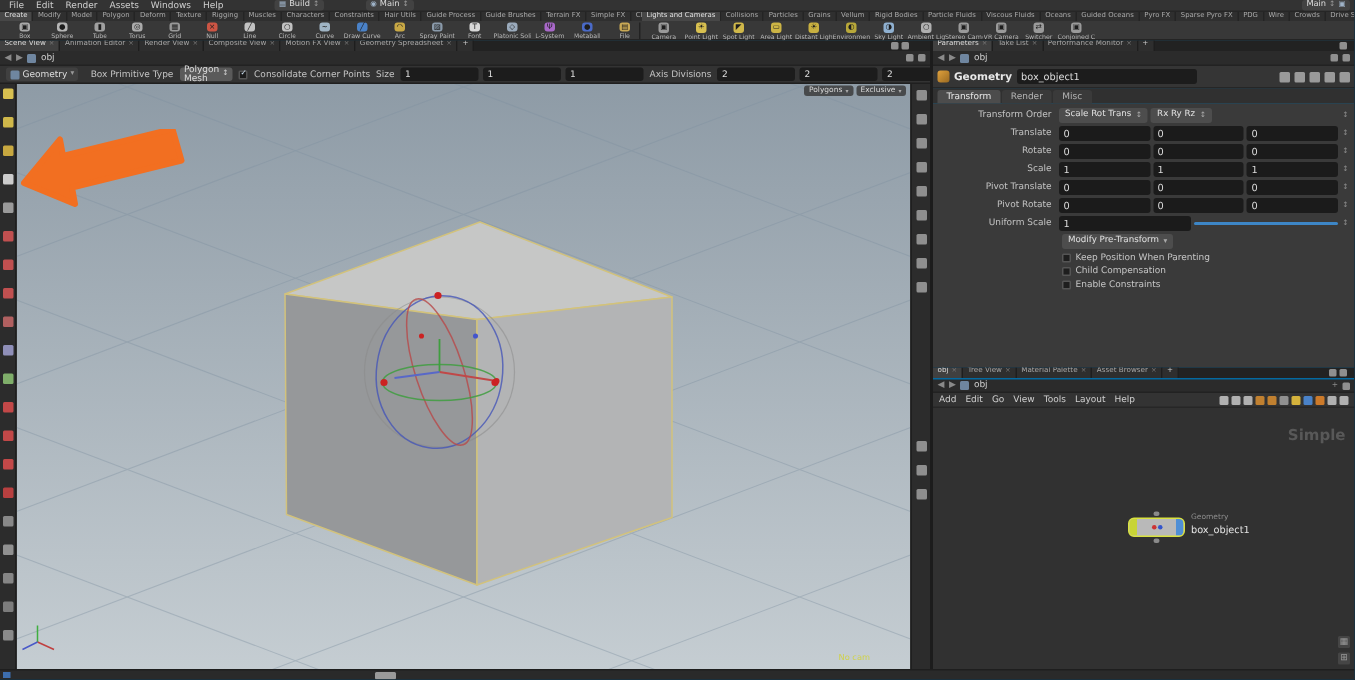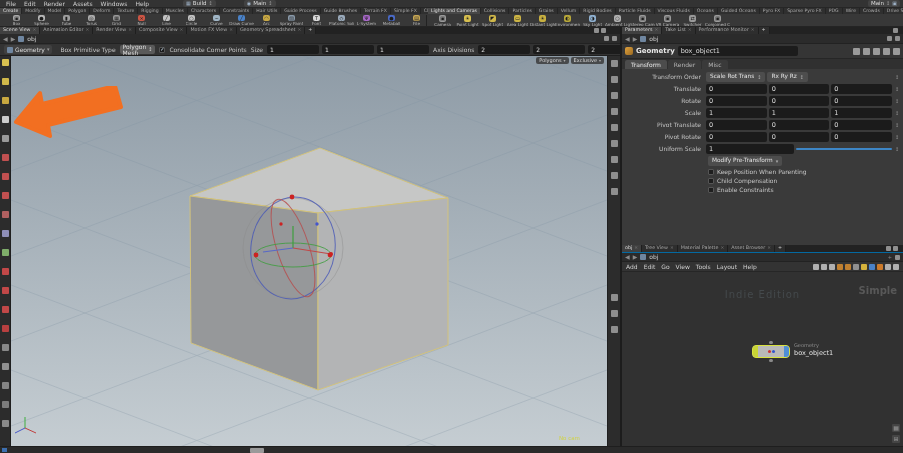--- a/index.html
+++ b/index.html
@@ -662,21 +662,20 @@
         <span class="neticon" style="background: rgb(144, 144, 144);"></span>
         <span class="neticon" style="background: rgb(212, 178, 60);"></span>
         <span class="neticon" style="background: rgb(74, 130, 200);"></span>
         <span class="neticon" style="background: rgb(204, 122, 42);"></span>
         <span class="neticon" style="background: rgb(176, 176, 176);"></span>
         <span class="neticon" style="background: rgb(176, 176, 176);"></span>
       </span>
   </div>
 
   <div id="net-canvas" class="abs">
-    <div id="watermark">Indie Edition</div>
     <div id="net-context">Simple</div>
     <div class="conn" style="top:69px;"></div>
     <div class="conn" style="top:87px;"></div>
     <div id="net-node">
       <span class="flag-l"></span>
       <span class="nic">
         <span class="ndot" style="background:#cc3333;"></span>
         <span class="ndot" style="background:#3355cc;"></span>
       </span>
       <span class="flag-r"></span>

